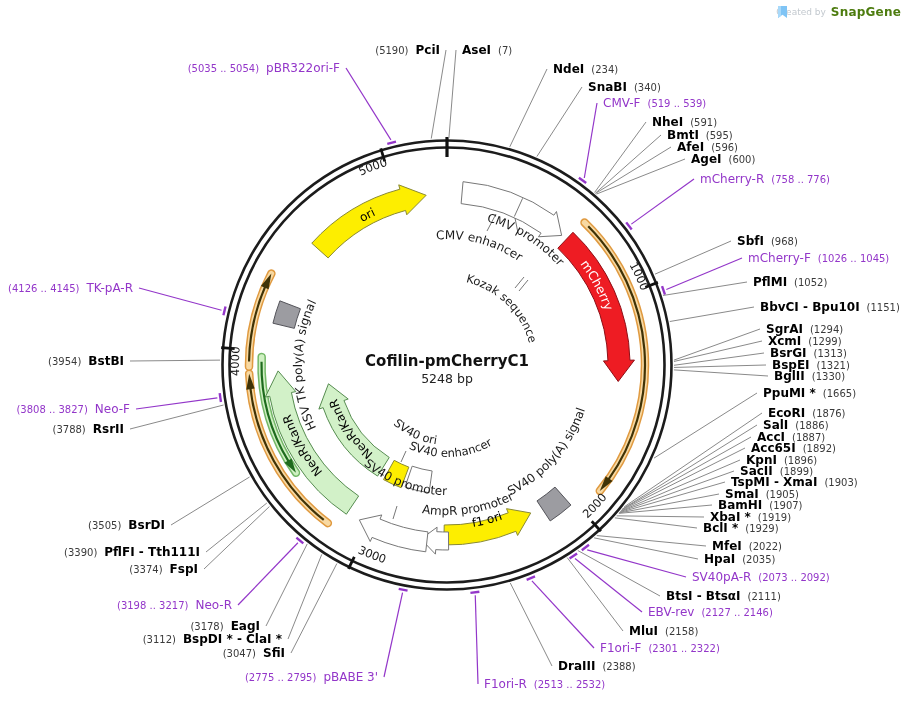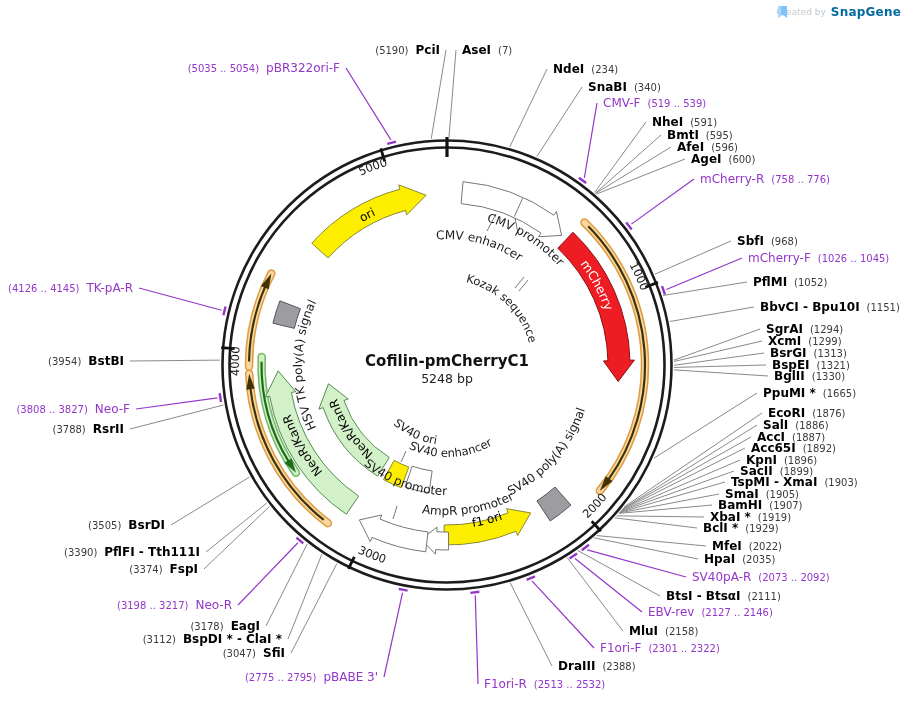--- a/index.html
+++ b/index.html
@@ -4,21 +4,21 @@
 <style>
   html,body{margin:0;padding:0;background:#ffffff;}
   body{width:913px;height:701px;overflow:hidden;position:relative;
        font-family:"DejaVu Sans","Liberation Sans",sans-serif;}
   #stage{position:absolute;inset:0;}
   svg{position:absolute;left:0;top:0;font-family:"DejaVu Sans","Liberation Sans",sans-serif;}
   .map-title{font-size:15px;font-weight:700;fill:#111;}
   .map-sub{font-size:12.5px;fill:#222;}
   #watermark{position:absolute;top:5px;right:12px;display:flex;align-items:center;gap:5px;}
   #watermark .created{font-size:9px;color:#c3c9cf;}
-  #watermark .brand{font-size:12px;font-weight:600;color:#0369a1;letter-spacing:.2px;}
+  #watermark .brand{font-size:12px;font-weight:600;color:#4d7c0f;letter-spacing:.2px;}
 </style>
 </head>
 <body>
 
 <div id="stage">
   <svg id="map-svg" width="913" height="701" viewBox="0 0 913 701">
     <g id="gen">
         <path d="M584.54,222.57 A198,198 0 0 1 599.78,490.94" stroke="#e09a40" stroke-width="8.5" fill="none" stroke-linecap="round"></path>
         <path d="M584.54,222.57 A198,198 0 0 1 599.78,490.94" stroke="#f8d9a2" stroke-width="5.5" fill="none" stroke-linecap="round"></path>
         <path d="M588.22,226.22 A198,198 0 0 1 608.19,479.98" stroke="#3f3206" stroke-width="2.2" fill="none"></path>

